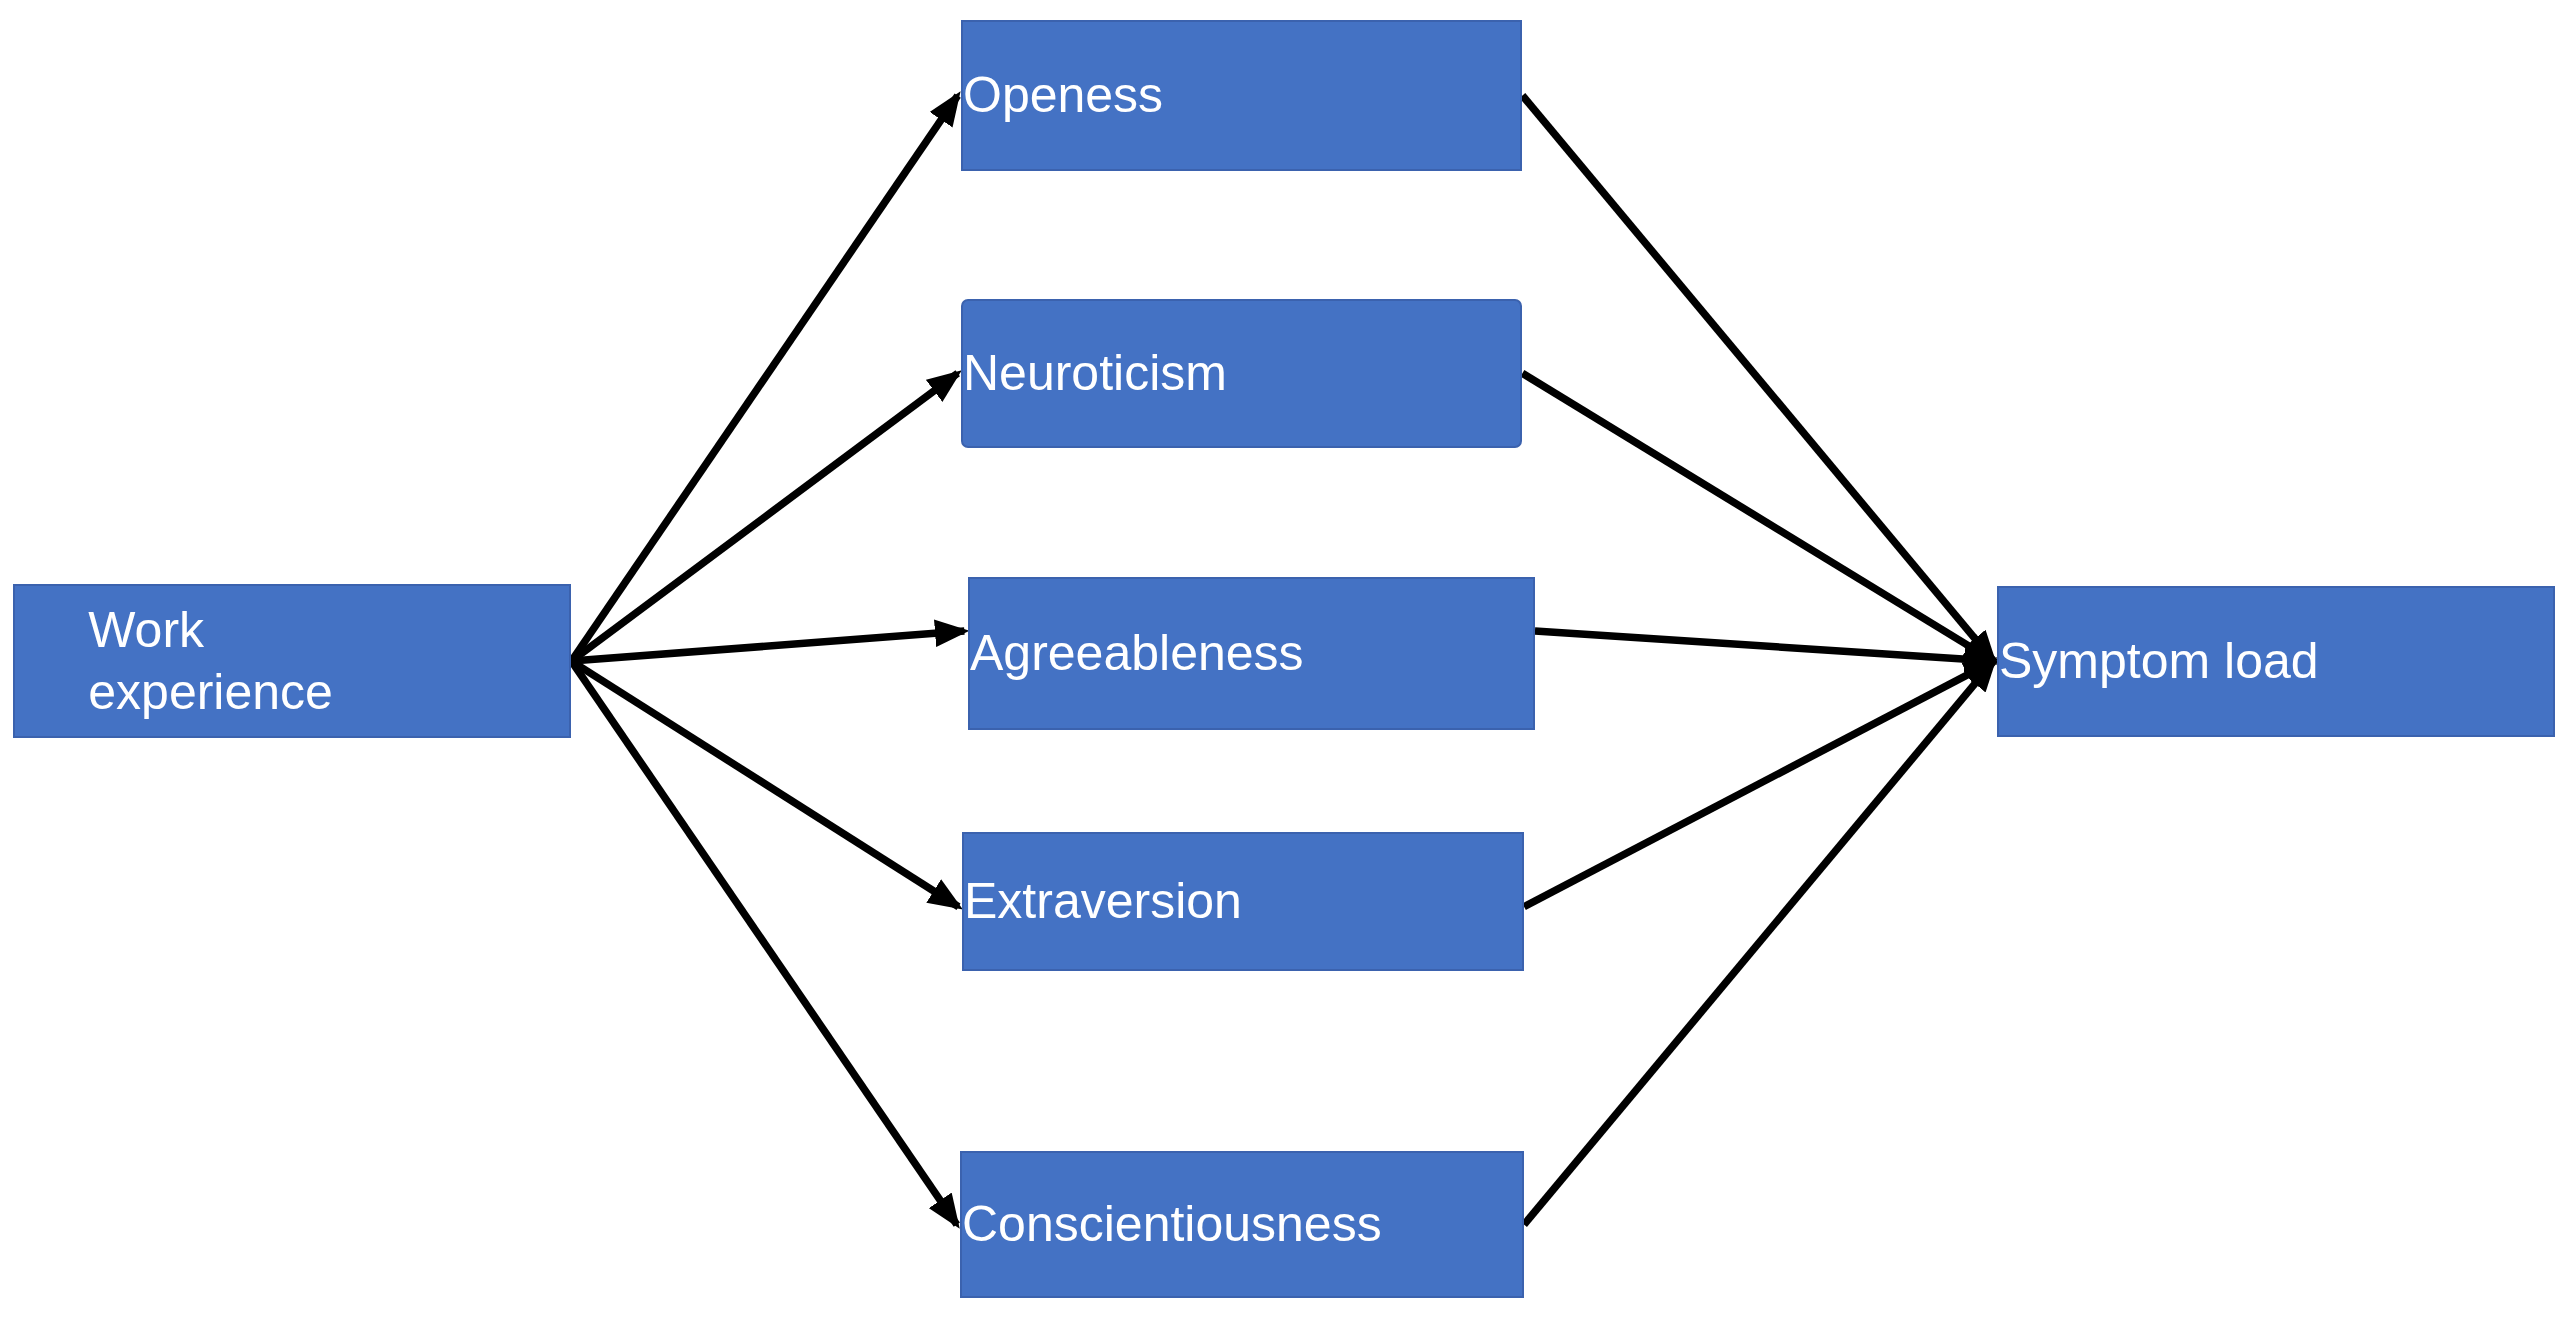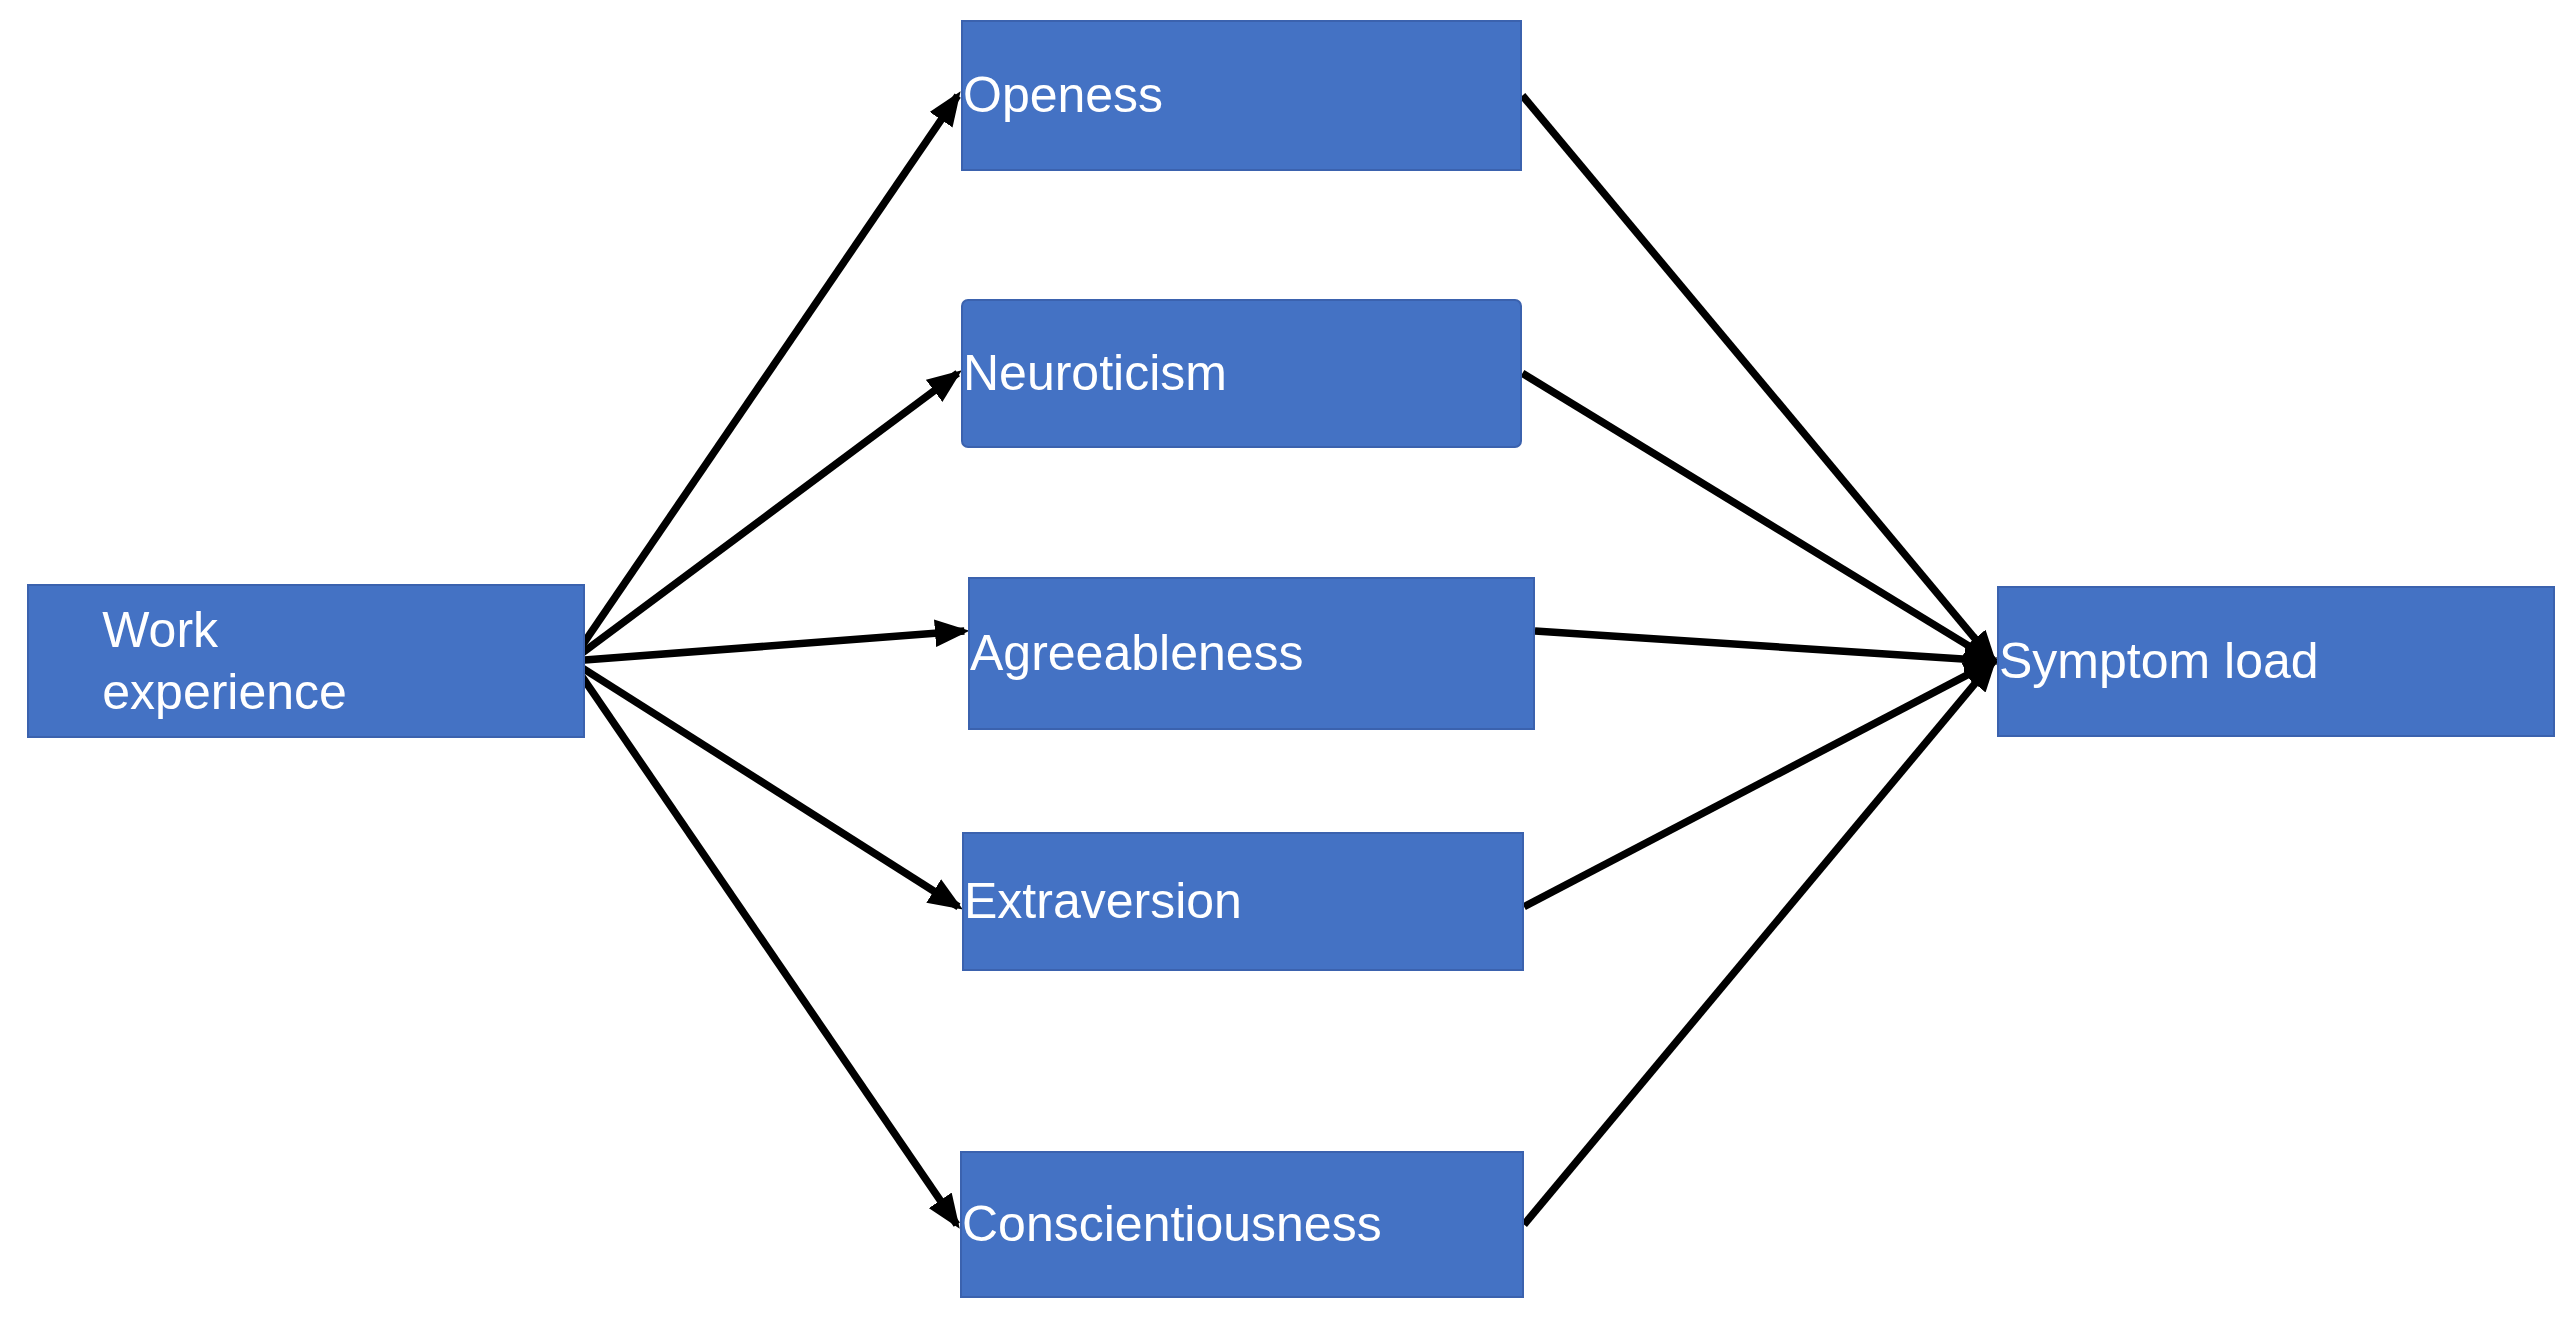--- a/index.html
+++ b/index.html
@@ -66,21 +66,21 @@
       <line x1="685" y1="792.5" x2="1156" y2="756.5" marker-end="url(#arrowhead)"></line>
       <line x1="685" y1="792.5" x2="1149" y2="1087" marker-end="url(#arrowhead)"></line>
       <line x1="685" y1="792.5" x2="1147" y2="1468" marker-end="url(#arrowhead)"></line>
       <line x1="1825" y1="114.5" x2="2390" y2="792.5" marker-end="url(#arrowhead)"></line>
       <line x1="1825" y1="447.5" x2="2390" y2="792.5" marker-end="url(#arrowhead)"></line>
       <line x1="1840" y1="756.5" x2="2390" y2="792.5" marker-end="url(#arrowhead)"></line>
       <line x1="1827" y1="1087" x2="2390" y2="792.5" marker-end="url(#arrowhead)"></line>
       <line x1="1827" y1="1468" x2="2390" y2="792.5" marker-end="url(#arrowhead)"></line>
     </svg>
 
-  <div class="node node--left-align" style="left:13.3px; top:584px; width:558px; height:154px;margin-left:14px;">
+  <div class="node node--left-align" style="left:13.3px; top:584px; width:558px; height:154px;">
     <span class="lbl">Work experience</span>
   </div>
 
   <div class="node" style="left:961px; top:20px; width:561px; height:151px;">
     <span class="lbl">Openess</span>
   </div>
 
   <div class="node" style="left:961px; top:299px; width:561px; height:149px;border-radius:7px;">
     <span class="lbl">Neuroticism</span>
   </div>

